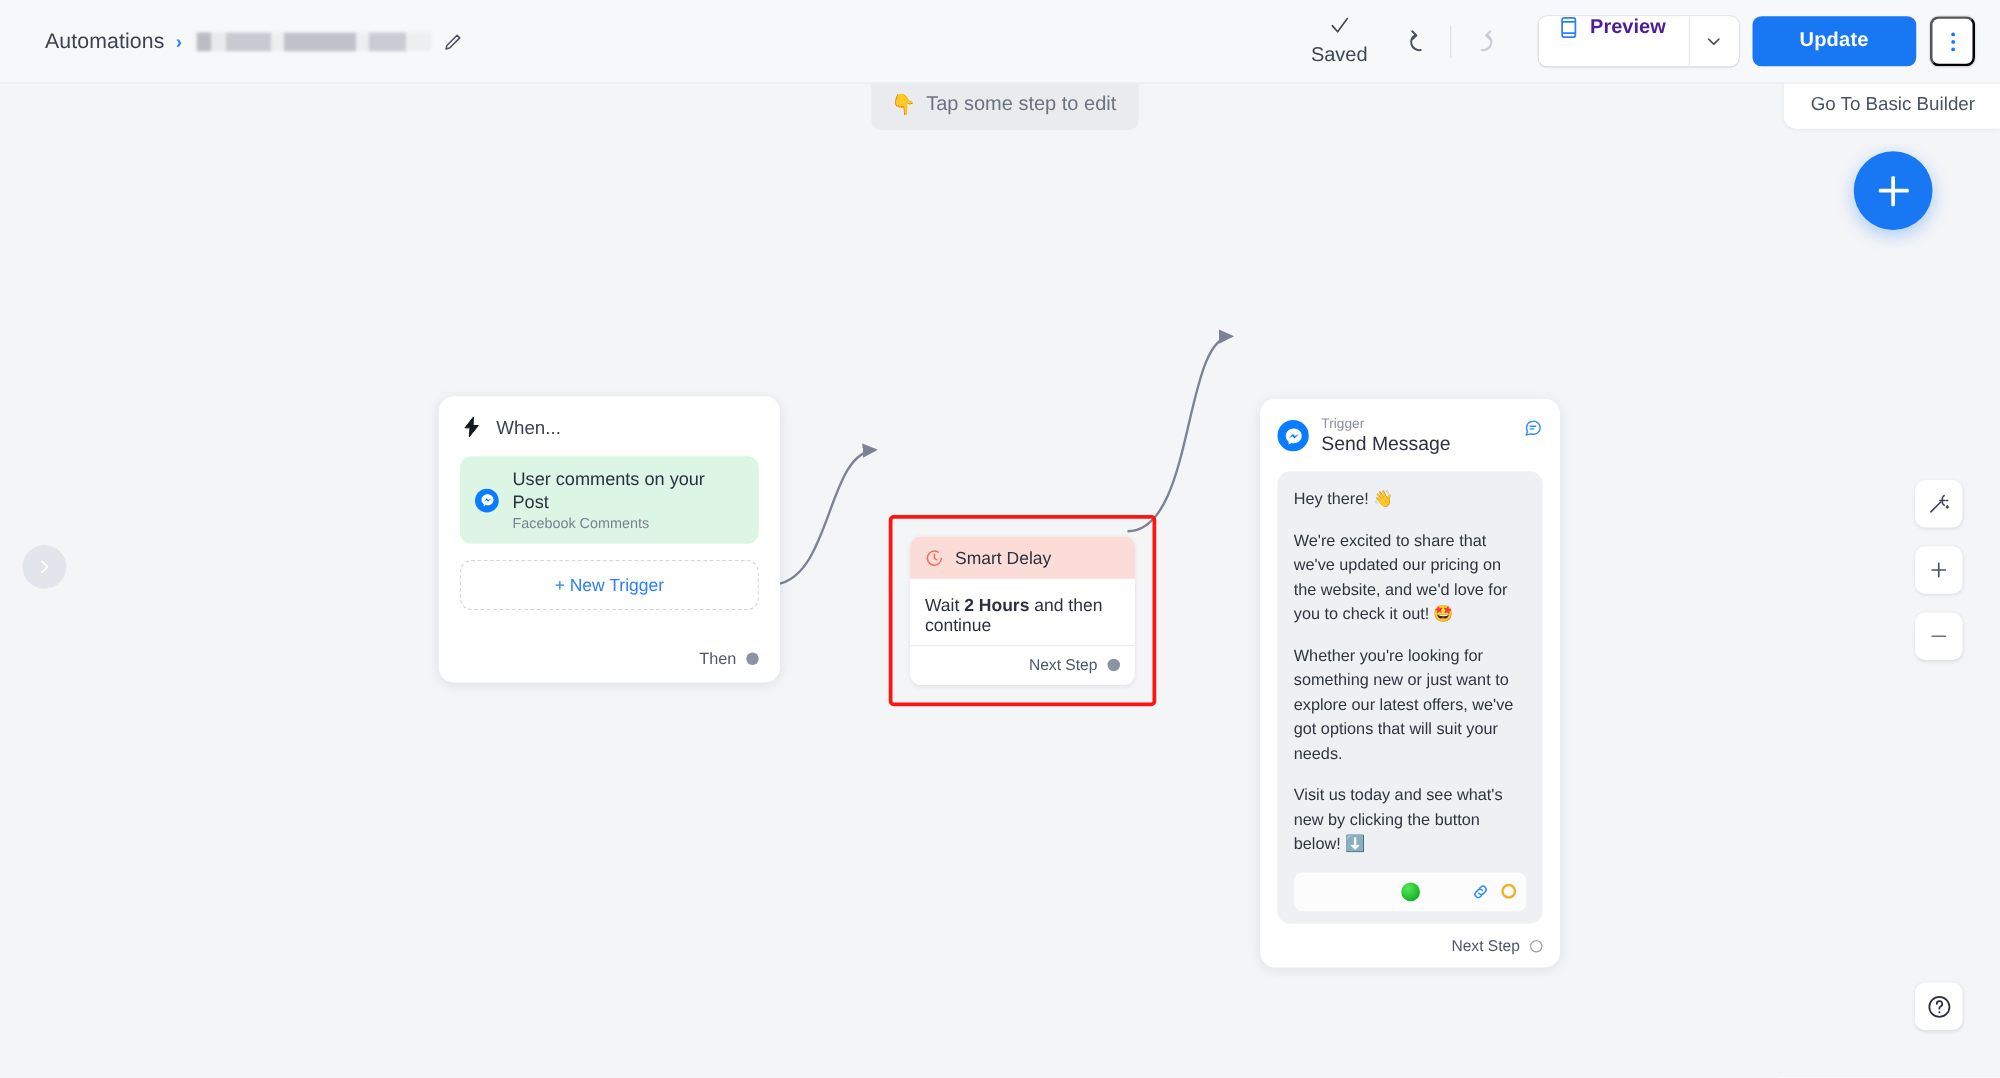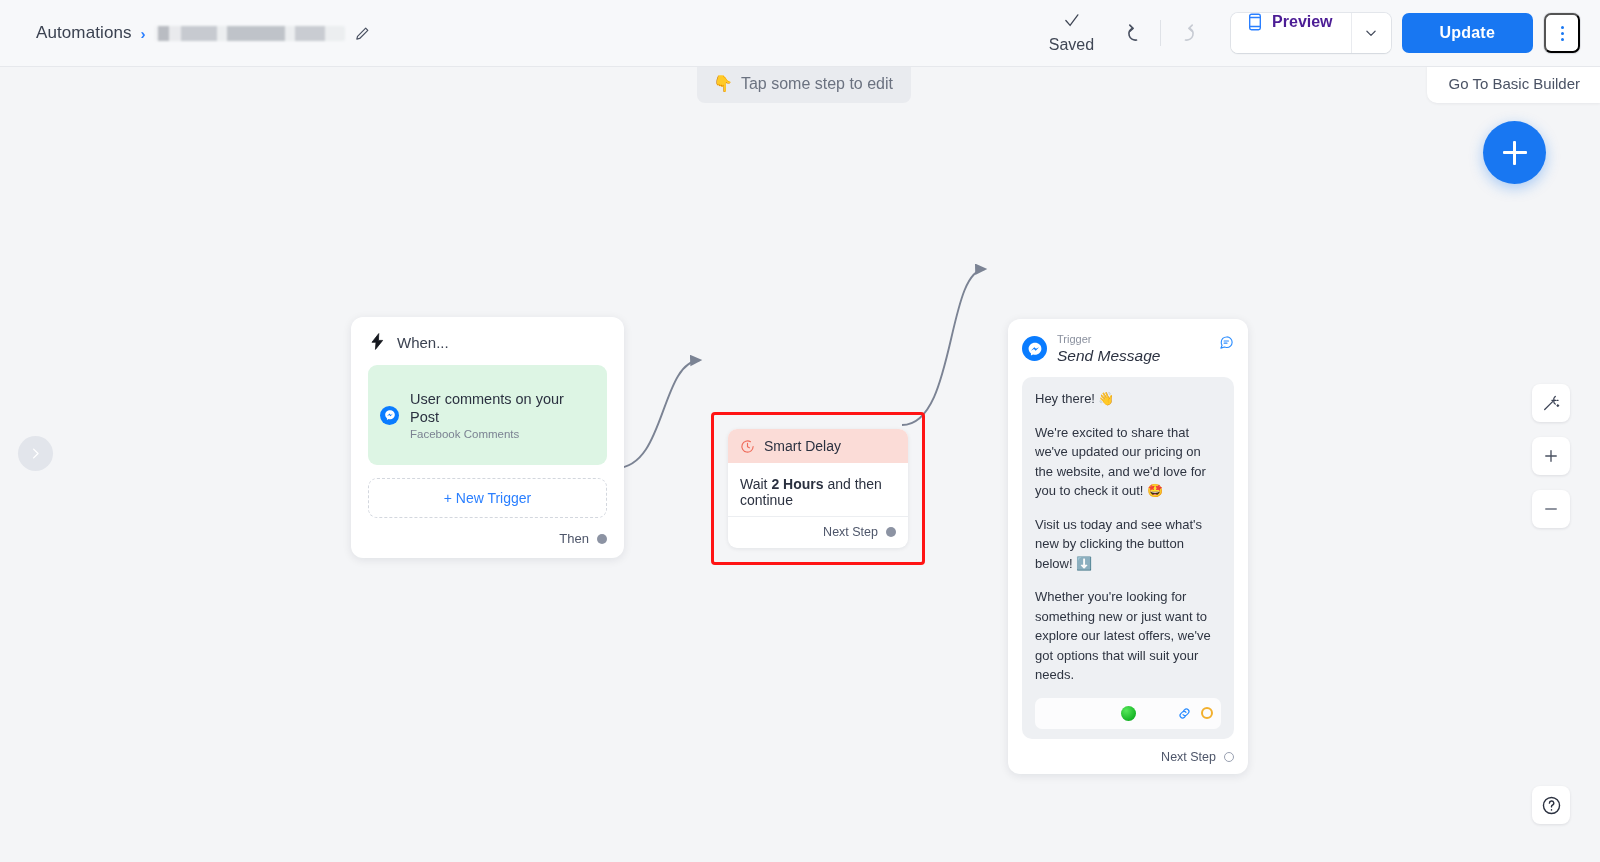--- a/index.html
+++ b/index.html
@@ -122,35 +122,35 @@
   
   .edges { position:absolute; left:0; top:0; width:1600px; height:795px; pointer-events:none; }
 
   
   .node { position:absolute; background:#fff; border-radius:12px; box-shadow: 0 2px 10px rgba(16,24,40,.09); }
 
   .trigger-node { left: 351px; top: 250px; width: 273px; padding: 15px 17px 12px 17px; }
   .when-row { display:flex; align-items:flex-end; gap:10px; margin-bottom: 14px; }
   .when-label { font-size:15px; color:#3b4251; }
   .trigger-item {
-    background:#ddf5e4; border-radius:9px; padding: 25px 12px;
+    background:#ddf5e4; border-radius:9px; padding: 10px 12px;
     display:flex; align-items:center; gap:11px;
   }
   .msgr-badge {
     width:19px; height:19px; border-radius:50%;
     background:#0a7cff; display:flex; align-items:center; justify-content:center; flex:0 0 auto;
   }
   .trigger-title { font-size:14.5px; color:#2b3140; line-height:1.25; }
   .trigger-sub { font-size:11.5px; color:#7b8292; margin-top:2px; }
   .new-trigger {
     margin-top: 13px; border: 1.5px dashed #d3d7de; border-radius:9px;
     height: 40px; display:flex; align-items:center; justify-content:center;
     font-size:14px; color:#2a7fff; cursor:pointer; font-weight:500;
   }
-  .then-row { display:flex; align-items:center; justify-content:flex-end; gap:8px; margin-top:13px; }
+  .then-row { display:flex; align-items:center; justify-content:flex-end; gap:8px; margin-top:31px; }
   .then-label { font-size:13px; color:#4e5costam; color:#4e566a; }
   .dot-filled { width:10px; height:10px; border-radius:50%; background:#8c93a3; }
 
   
   .delay-wrap {
     position:absolute; left: 711px; top: 345px; width: 214px;
     border: 3px solid #ff1414; border-radius: 4px; padding: 14px; background: transparent;
   }
   .delay-node { background:#fff; border-radius:9px; overflow:hidden; box-shadow: 0 1px 4px rgba(16,24,40,.08); }
   .delay-head {
@@ -166,21 +166,21 @@
   .next-label { font-size:12.5px; color:#4e566a; }
 
   
   .msg-node { left: 1008px; top: 252px; width: 240px; padding: 14px 14px 10px 14px; }
   .msg-head { display:flex; align-items:flex-start; gap:10px; position:relative; }
   .msgr-logo {
     width: 25px; height:25px; border-radius:50%; background:#0a7cff; flex:0 0 auto;
     display:flex; align-items:center; justify-content:center; margin-top:3px;
   }
   .msg-plat { font-size:11px; color:#8a909e; line-height:1.1; }
-  .msg-title { font-size:15.5px; color:#2b3140; margin-top:2px;font-style:italic; }
+  .msg-title { font-size:15.5px; color:#2b3140; margin-top:2px; }
   .msg-chat-icon { position:absolute; right:0; top:2px; }
   .bubble { background:#eef0f3; border-radius:10px; padding: 12px 13px 10px 13px; margin-top:12px; }
   .bubble p { font-size:13px; color:#2e3441; line-height:1.5; }
   .bubble p + p { margin-top:14px; }
   .msg-button {
     margin-top: 13px; background:#fcfcfd; border-radius:7px; height: 31px;
     display:flex; align-items:center; justify-content:center; position:relative;
   }
   .msg-btn-green { width:15px; height:15px; border-radius:50%;
     background: radial-gradient(circle at 35% 30%, #56e85a, #17b526 70%, #0e8f1c); }
@@ -375,22 +375,22 @@
           <svg width="15" height="15" viewBox="0 0 24 24" fill="none" stroke="#2a8cff" stroke-width="1.8" stroke-linecap="round" stroke-linejoin="round">
             <path d="M21 11.5a8.4 8.4 0 0 1-9 8.4 9.3 9.3 0 0 1-3.3-.6L3 21l1.9-4.6A8.2 8.2 0 0 1 3.6 11.5 8.4 8.4 0 0 1 12 3.1a8.4 8.4 0 0 1 9 8.4z"></path>
             <path d="M8.2 9.5h7M8.2 13h4.6"></path>
           </svg>
         </span>
       </div>
 
       <div class="bubble">
         <p>Hey there! 👋</p>
         <p>We're excited to share that we've updated our pricing on the website, and we'd love for you to check it out! 🤩</p>
+        <p>Whether you're looking for something new or just want to explore our latest offers, we've got options that will suit your needs.</p>
         <p>Visit us today and see what's new by clicking the button below! ⬇️</p>
-        <p>Whether you're looking for something new or just want to explore our latest offers, we've got options that will suit your needs.</p>
 
         <div class="msg-button">
           <span class="msg-btn-green"></span>
           <span class="msg-btn-right">
             <svg width="15" height="15" viewBox="0 0 24 24" fill="none" stroke="#2a8cff" stroke-width="1.9" stroke-linecap="round" stroke-linejoin="round">
               <path d="M9.6 13.8a4 4 0 0 0 5.9.4l2.4-2.4a4.1 4.1 0 0 0-5.8-5.8l-1.4 1.3"></path>
               <path d="M14.4 10.2a4 4 0 0 0-5.9-.4L6.1 12.2a4.1 4.1 0 0 0 5.8 5.8l1.3-1.3"></path>
             </svg>
             <span class="yellow-ring"></span>
           </span>

